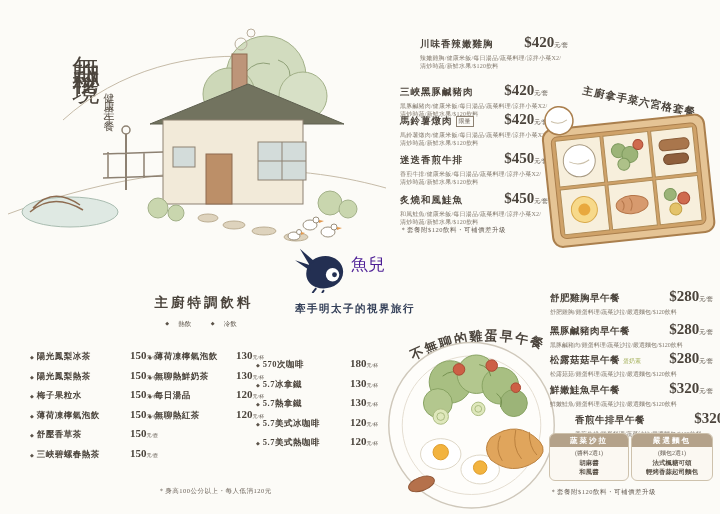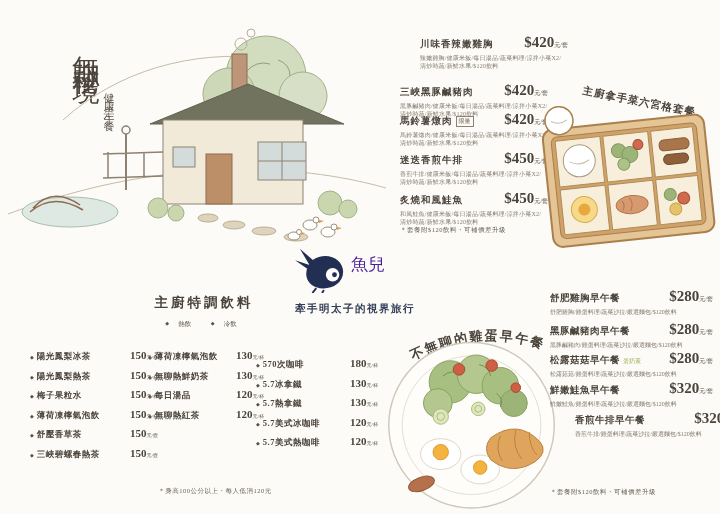--- a/index.html
+++ b/index.html
@@ -399,16 +399,28 @@
     </div>
     <div class="b-item" style="top:122px;margin-left:25px;">
       <div class="m-row">
           <span class="b-name">香煎牛排早午餐</span>
         <span class="price"><b class="amt">$320</b><i class="unit">元/套</i></span>
         </div>
       <div class="b-desc">香煎牛排/雞蛋料理/蔬菜沙拉/嚴選麵包/$120飲料</div>
     </div>
   </div>
 
+  <div class="info-box" style="left:549px;width:78px;">
+    <div class="box-head">蔬菜沙拉</div>
+    <div class="box-note">(醬料2選1)</div>
+    <div class="box-line">胡麻醬</div>
+    <div class="box-line">和風醬</div>
+  </div>
+  <div class="info-box" style="left:631px;width:80px;">
+    <div class="box-head">嚴選麵包</div>
+    <div class="box-note">(麵包2選1)</div>
+    <div class="box-line">法式楓糖可頌</div>
+    <div class="box-line">輕烤香蒜起司麵包</div>
+  </div>
 
   <div class="abs note" style="left:550px;top:488px;">＊套餐附$120飲料・可補價差升級</div>
 
 </div>
 
 </body></html>

